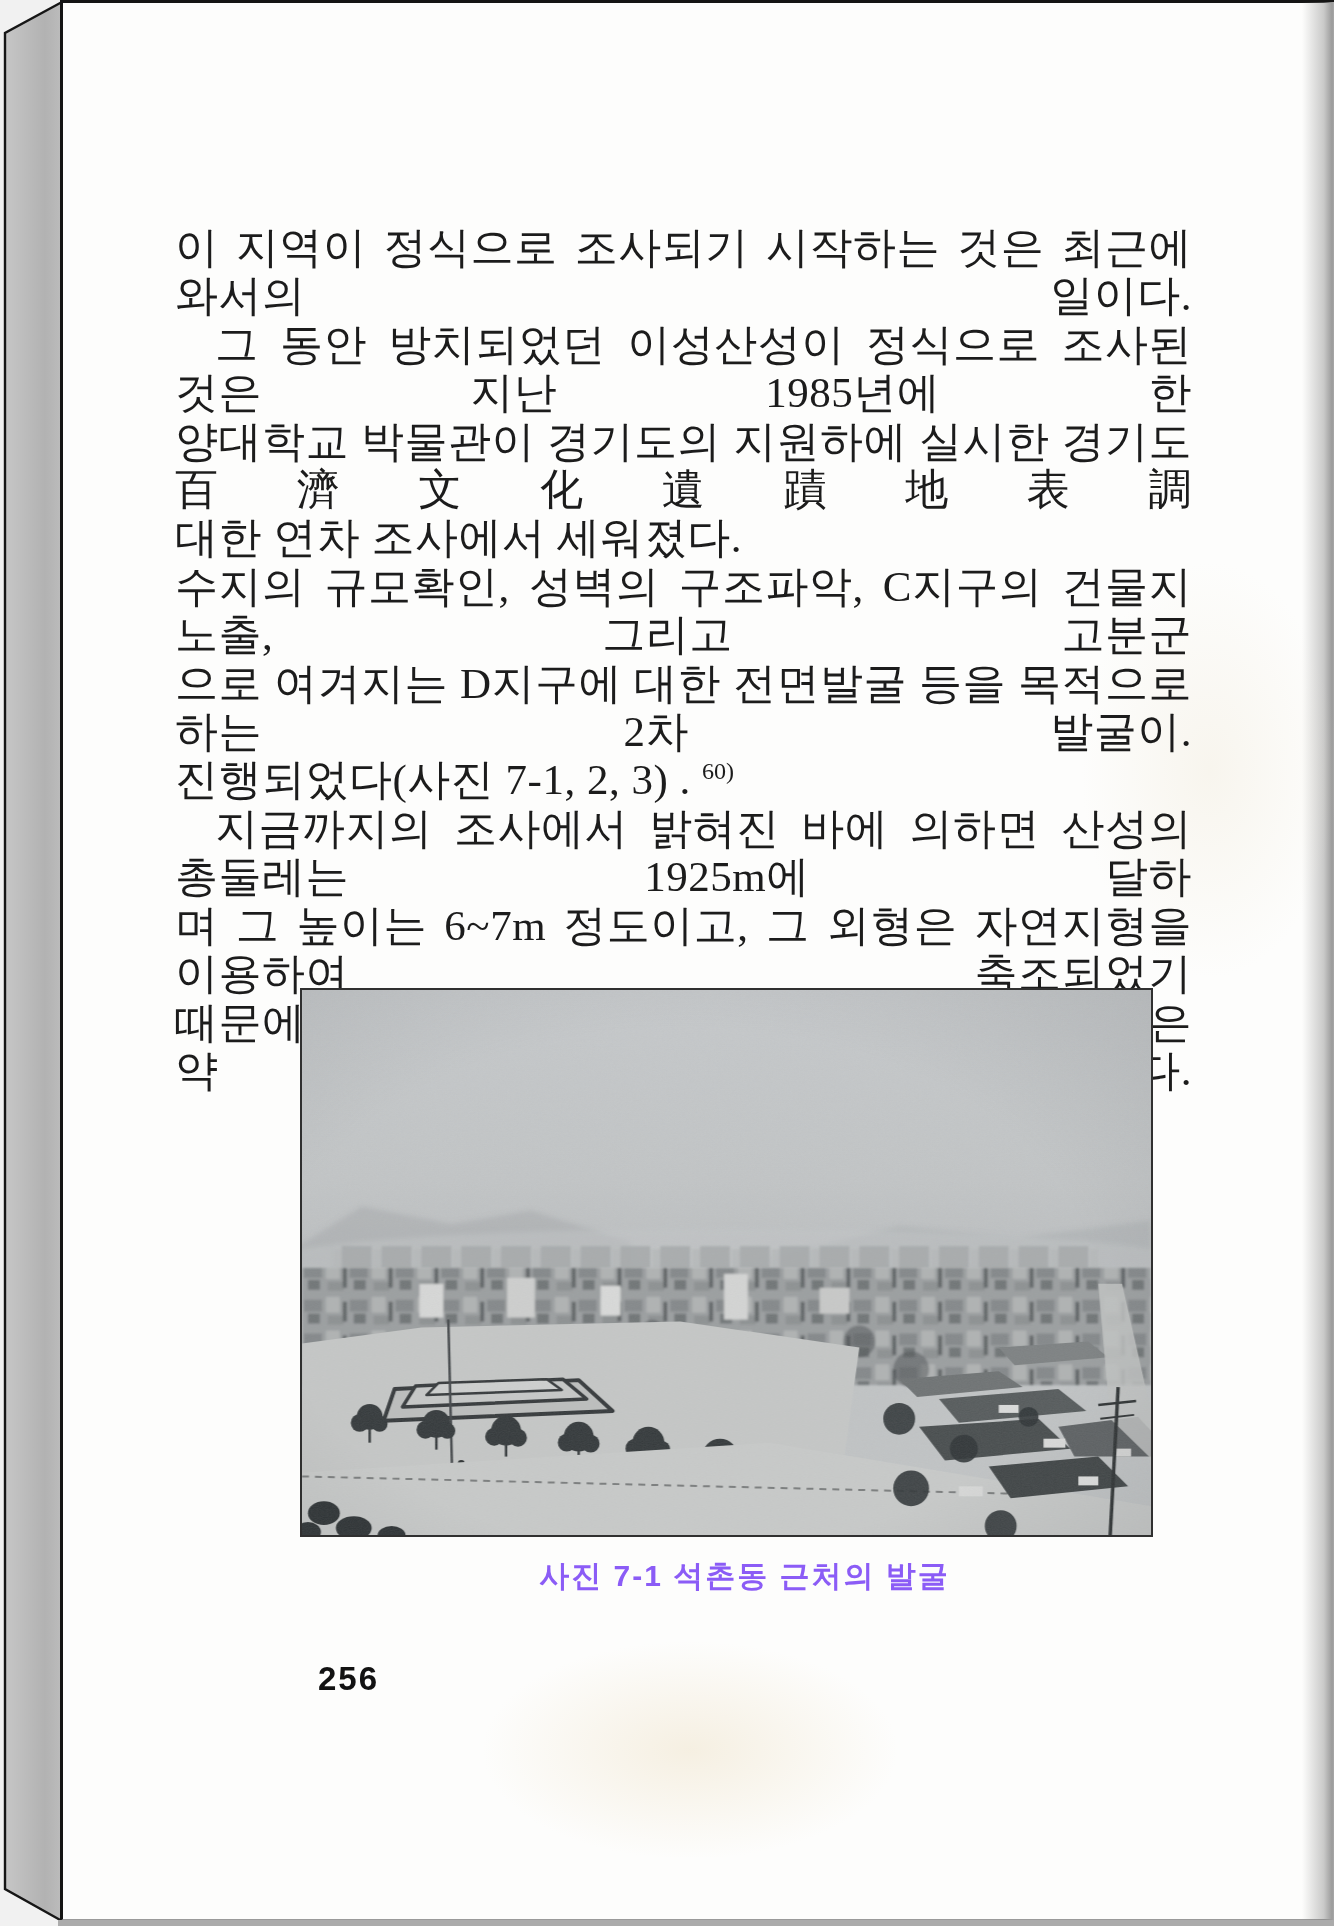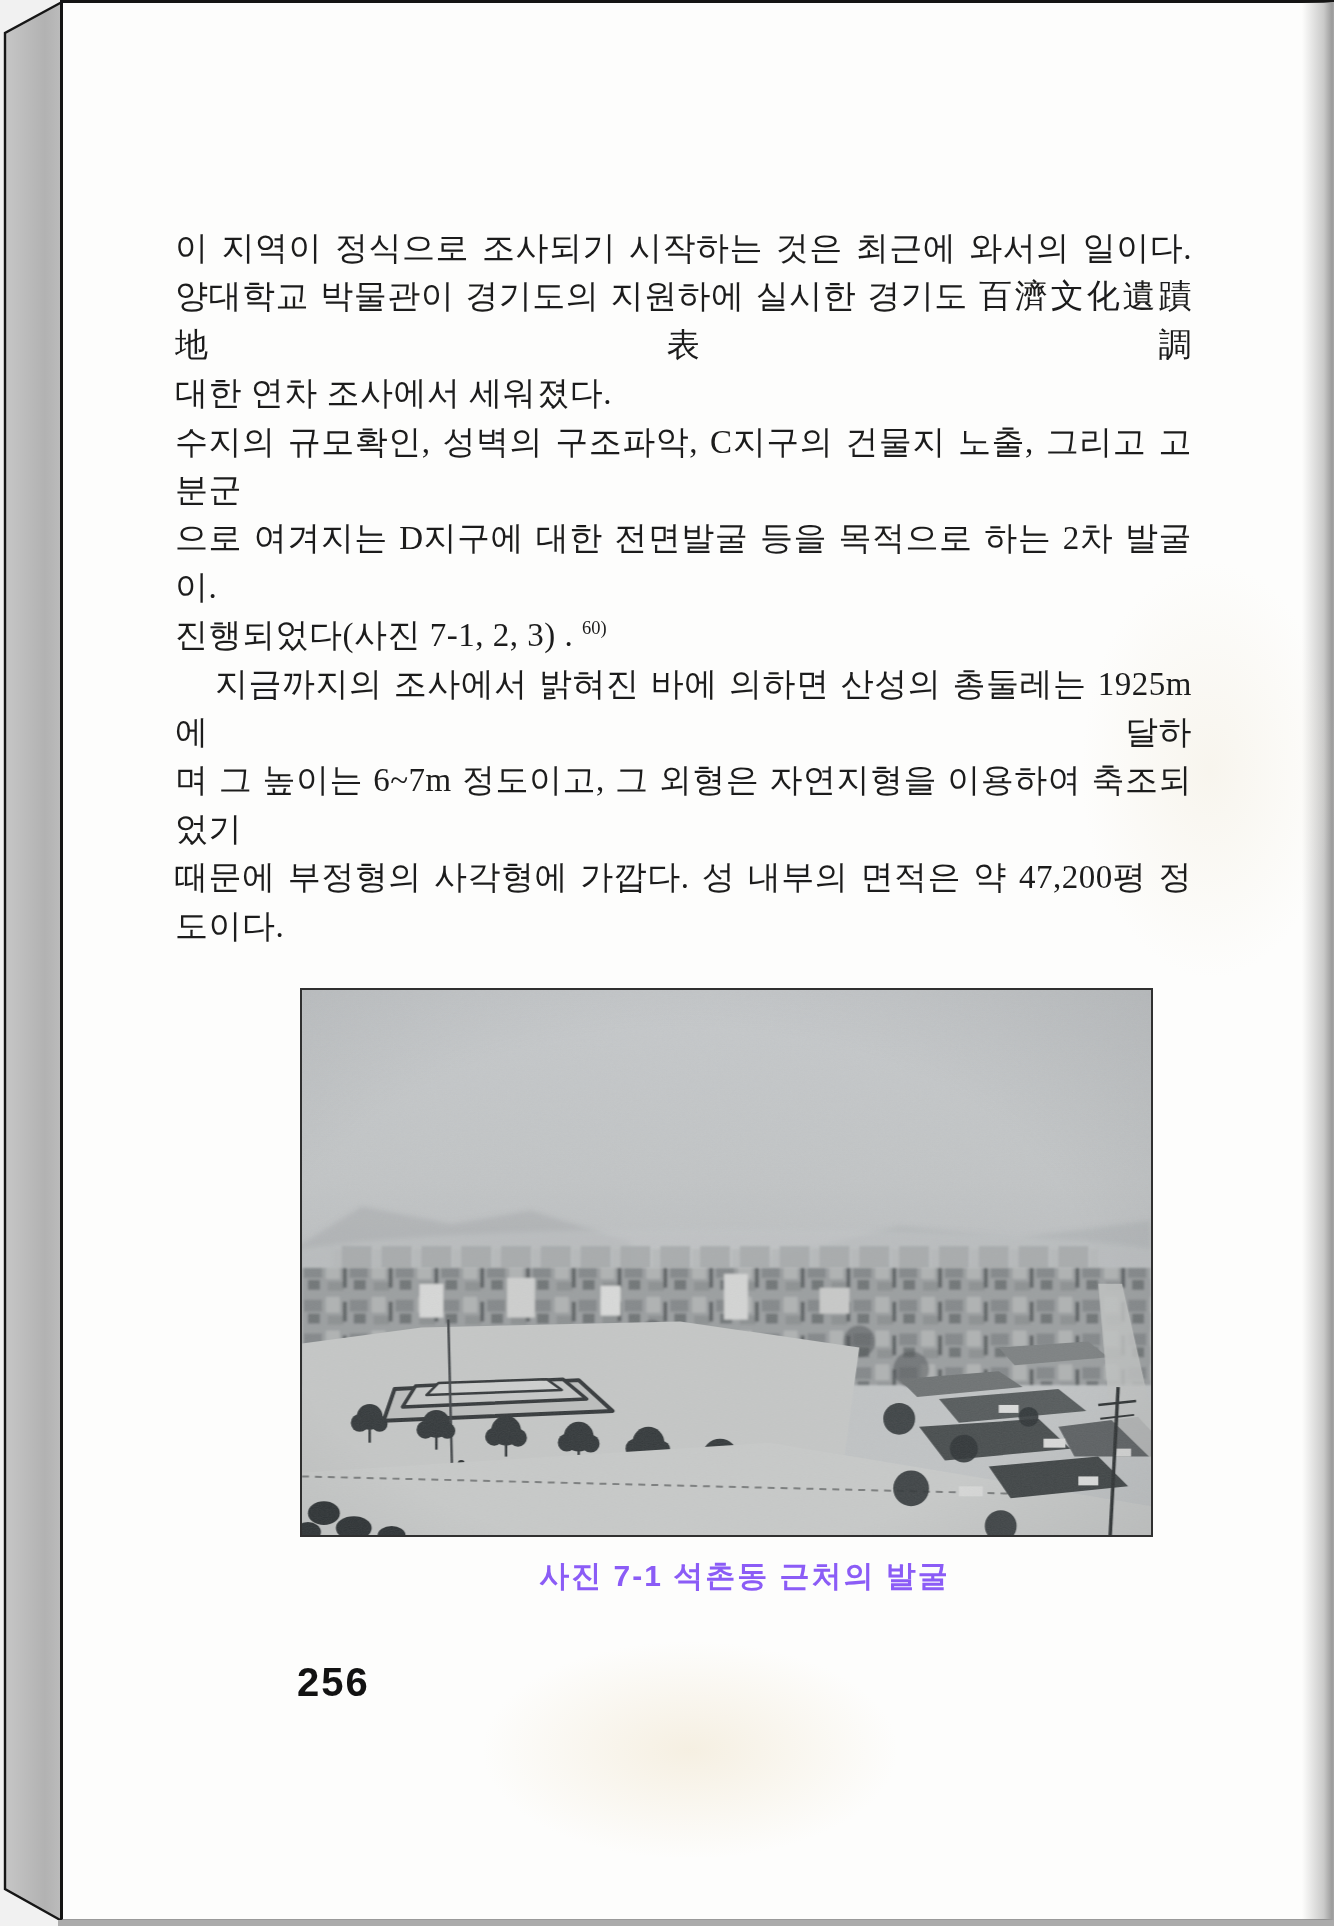--- a/index.html
+++ b/index.html
@@ -30,44 +30,44 @@
     background:linear-gradient(to right, rgba(130,130,130,0), rgba(130,130,130,.42) 68%, #9b9b9b 94%, #a9a9a9);
   }
   .stain{position:absolute;pointer-events:none;}
   .stain.s1{left:480px;top:1640px;width:420px;height:220px;
     background:radial-gradient(ellipse at center, rgba(238,226,200,.5), rgba(238,226,200,0) 70%);}
   .stain.s2{left:1080px;top:560px;width:260px;height:420px;
     background:radial-gradient(ellipse at center, rgba(240,233,216,.4), rgba(240,233,216,0) 70%);}
   
   .text-block{
     position:absolute;left:175px;top:224px;width:1017px;
-    font-size:33px;line-height:48.4px;color:#1c1c1c;
+    font-size:43px;line-height:48.4px;color:#1c1c1c;
     letter-spacing:.5px;
   }
   .tline{white-space:normal;}
   .tline.just{text-align:justify;text-align-last:justify;}
   .tline.indent{text-indent:40px;}
   .sup{font-size:.56em;vertical-align:super;letter-spacing:0;line-height:0;}
   
   .photo-figure{
     position:absolute;left:300px;top:988px;width:853px;height:549px;
     border:2px solid #303030;box-sizing:border-box;background:#c2c5c6;
     margin:0;
   }
   .photo-figure svg{display:block;width:100%;height:100%;}
   .photo-caption{
     position:absolute;left:318px;top:1556px;width:853px;
     text-align:center;
     font-family:"Liberation Sans","DejaVu Sans",sans-serif;
     font-weight:bold;font-size:30px;letter-spacing:2px;color:#8b5cf6;
   }
   .page-number{
-    position:absolute;left:297px;top:1660px;
+    position:absolute;left:318px;top:1660px;
     font-family:"Liberation Sans","DejaVu Sans",sans-serif;
-    font-weight:bold;font-size:40px;letter-spacing:2px;color:#121212;
+    font-weight:bold;font-size:33px;letter-spacing:2px;color:#121212;
   }
 </style>
 </head>
 <body>
 
 <div id="canvas">
 
   <svg class="spine-svg" width="70" height="1926" viewBox="0 0 70 1926">
     <defs>
       <linearGradient id="spineG" x1="0" y1="0" x2="1" y2="0">
@@ -80,20 +80,21 @@
   </svg>
 
   <div class="page"></div>
   <div class="bottom-strip"></div>
   <div class="right-shadow"></div>
   <div class="stain s1"></div>
   <div class="stain s2"></div>
 
   <div class="text-block">
       <div class="tline just"><span>이 지역이 정식으로 조사되기 시작하는 것은 최근에 와서의 일이다.</span></div>
+      <div class="tline indent just"><span>그 동안 방치되었던 이성산성이 정식으로 조사된 것은 지난 1985년에 한</span></div>
       <div class="tline just"><span>양대학교 박물관이 경기도의 지원하에 실시한 경기도 百濟文化遺蹟地表調</span></div>
       <div class="tline"><span>대한 연차 조사에서 세워졌다.</span></div>
       <div class="tline just"><span>수지의 규모확인, 성벽의 구조파악, C지구의 건물지 노출, 그리고 고분군</span></div>
       <div class="tline just"><span>으로 여겨지는 D지구에 대한 전면발굴 등을 목적으로 하는 2차 발굴이.</span></div>
       <div class="tline"><span>진행되었다(사진 7-1, 2, 3) . </span><span class="sup">60)</span></div>
       <div class="tline indent just"><span>지금까지의 조사에서 밝혀진 바에 의하면 산성의 총둘레는 1925m에 달하</span></div>
       <div class="tline just"><span>며 그 높이는 6~7m 정도이고, 그 외형은 자연지형을 이용하여 축조되었기</span></div>
       <div class="tline just"><span>때문에 부정형의 사각형에 가깝다. 성 내부의 면적은 약 47,200평 정도이다.</span></div>
     </div>
 

